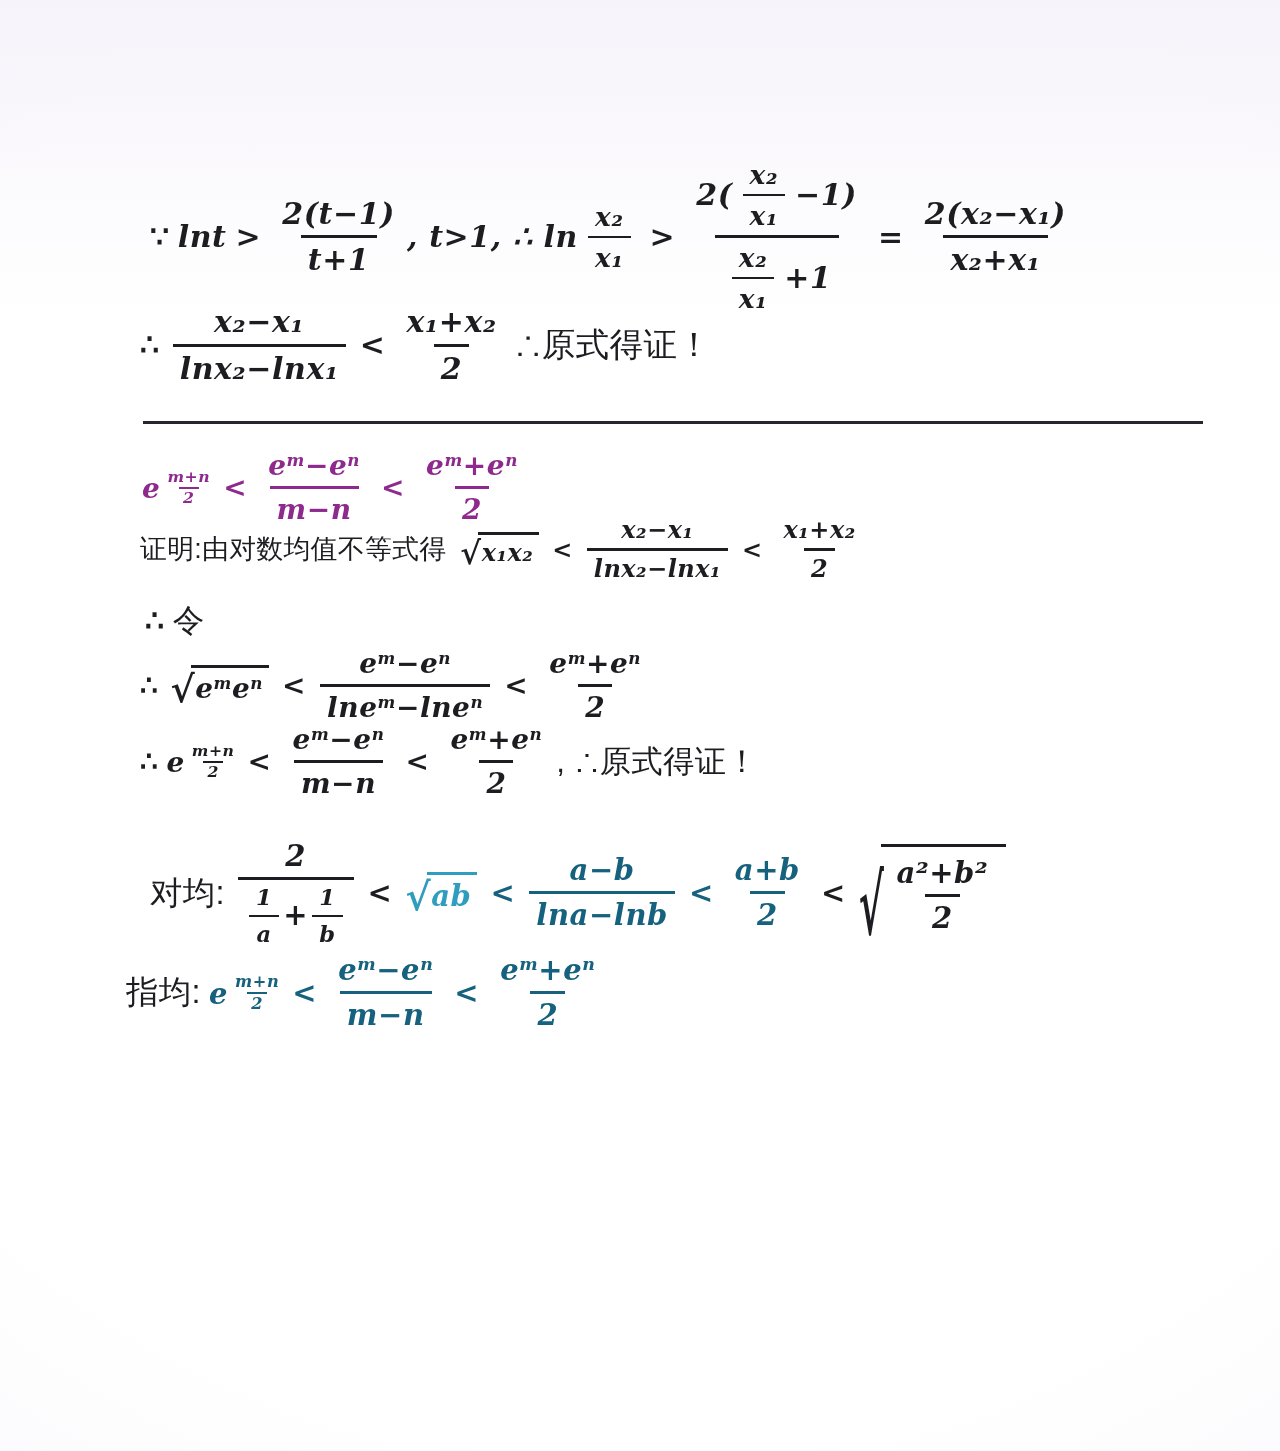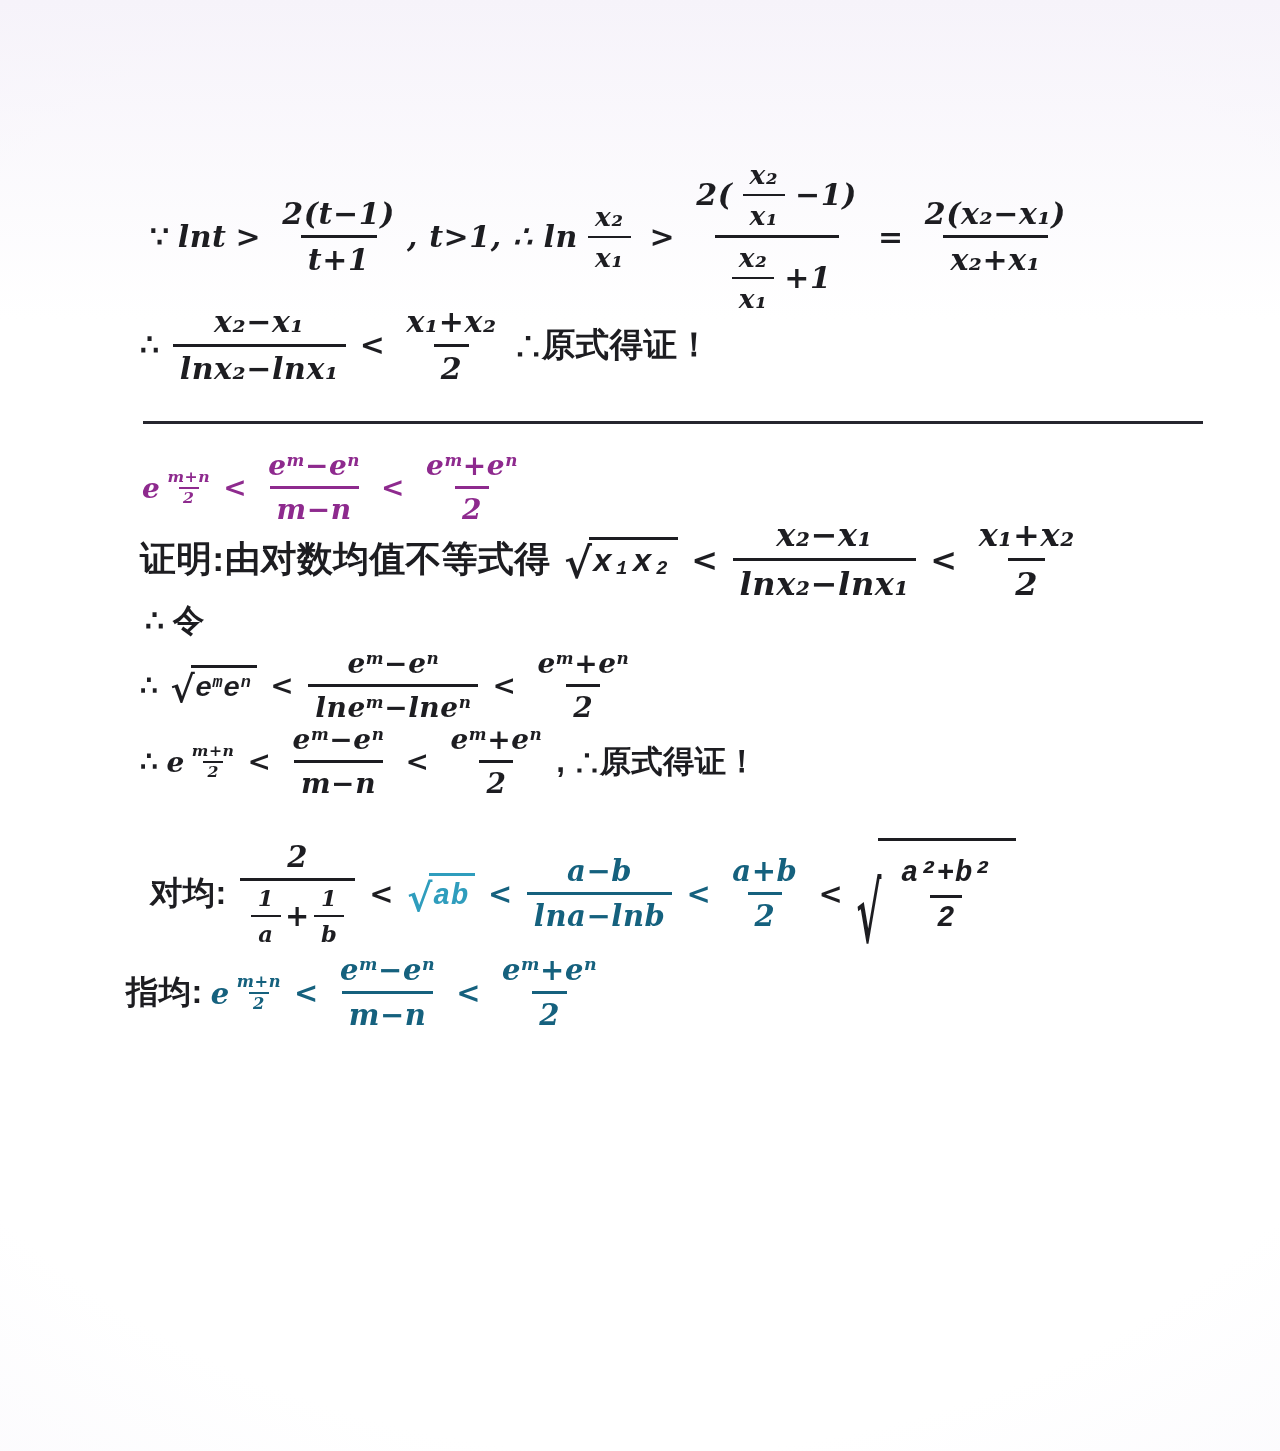--- a/index.html
+++ b/index.html
@@ -13,21 +13,21 @@
       linear-gradient(180deg, #f6f3fa 0%, rgba(255,255,255,0) 22%),
       radial-gradient(125% 95% at 50% 48%, var(--bgCenter) 55%, var(--bgEdge) 100%);
     color:var(--ink);
     font-family:"DejaVu Serif", serif;
   }
   .row{
     position:absolute; display:flex; align-items:center; white-space:nowrap;
     font-style:italic; font-weight:700; letter-spacing:.02em; line-height:1.25;
   }
   .cjk{
-    font-family:"Liberation Sans", sans-serif; font-style:normal; font-weight:700;
+    font-family:"Liberation Sans", sans-serif; font-style:normal; font-weight:400;
     font-size:1.12em; letter-spacing:.01em;
   }
   .tk{display:inline-block;}
   .rel{margin:0 9px; font-style:normal;}
   .sym{font-style:normal; margin-right:8px;}
   
   .fr{display:inline-flex; flex-direction:column; align-items:center; margin:0 5px; text-align:center;}
   .fr>.num{display:flex; align-items:center; justify-content:center; padding:0 7px 3px;}
   .fr>.den{display:flex; align-items:center; justify-content:center; padding:3px 7px 0;
            border-top:3px solid currentColor;}
@@ -39,21 +39,21 @@
   .sp{font-size:.6em; vertical-align:.55em; line-height:1;}
   .tg{display:inline-block;}
   
   .exf{display:inline-flex; flex-direction:column; align-items:center;
        font-size:.56em; vertical-align:1.05em; margin-left:3px; line-height:1.2;font-style:italic;}
   .exf .xnum{padding:0 4px;}
   .exf .xden{padding:0 4px; border-top:2px solid currentColor;}
   
   .sq{display:inline-flex; align-items:flex-end; margin:0 4px;}
   .rs{font-style:normal; font-weight:700; font-size:1.32em; line-height:.92; margin-right:-4px;}
-  .rb{border-top:3px solid currentColor; padding:3px 6px 0 4px; display:flex; align-items:center;font-family:Liberation Mono, monospace;}
+  .rb{border-top:3px solid currentColor; padding:3px 6px 0 4px; display:flex; align-items:center;}
   .sq.tall .rs{transform:scaleY(2.15); transform-origin:50% 96%;}
   .divider{position:absolute; background:var(--divider);}
   .purple{color:var(--purple);}
   .teal{color:var(--teal);}
   .tealL{color:var(--tealLight);}
 </style>
 </head>
 <body>
 
 <div class="canvas">
@@ -126,21 +126,21 @@
     </span>
     <span class="tk rel">&lt;</span>
     <span class="fr">
       <span class="num">
           <span class="tg"><span>e</span><span class="sp">m</span><span>+</span><span>e</span><span class="sp">n</span></span>
         </span>
       <span class="den">2</span>
     </span>
   </div>
 
-  <div class="row" style="left:140px; top:515px; font-size:32px;">
+  <div class="row" style="left:140px; top:515px; font-size:24px;">
     <span class="tk cjk" style="margin-right:10px;">证明:由对数均值不等式得</span>
     <span class="sq">
       <span class="rs">√</span>
       <span class="rb">
           <span class="tk">x₁x₂</span>
         </span>
     </span>
     <span class="tk rel">&lt;</span>
     <span class="fr">
       <span class="num">x₂−x₁</span>
@@ -237,21 +237,21 @@
     </span>
     <span class="tk rel teal">&lt;</span>
     <span class="fr teal">
       <span class="num">a+b</span>
       <span class="den">2</span>
     </span>
     <span class="tk rel">&lt;</span>
     <span class="sq tall">
       <span class="rs">√</span>
       <span class="rb">
-        <span class="fr" style="margin:12px;">
+        <span class="fr" style="margin:5px;">
           <span class="num">a²+b²</span>
           <span class="den">2</span>
         </span>
       </span>
     </span>
   </div>
 
   <div class="row" style="left:126px; top:952px; font-size:29px;">
     <span class="tk cjk" style="margin-right:8px;">指均:</span>
     <span class="tg teal"><span>e</span><span class="exf">

